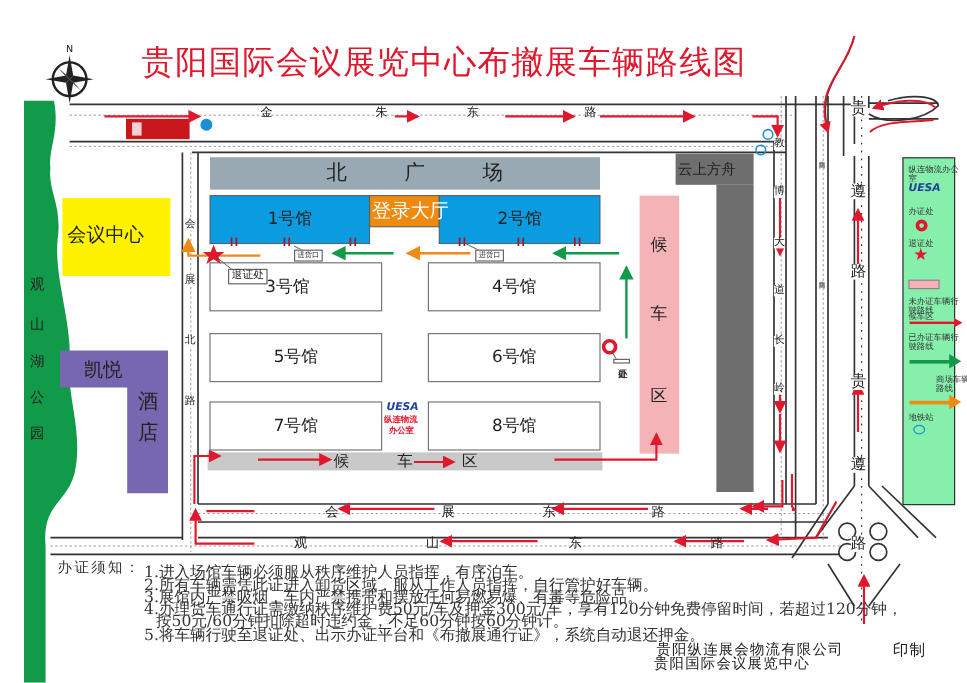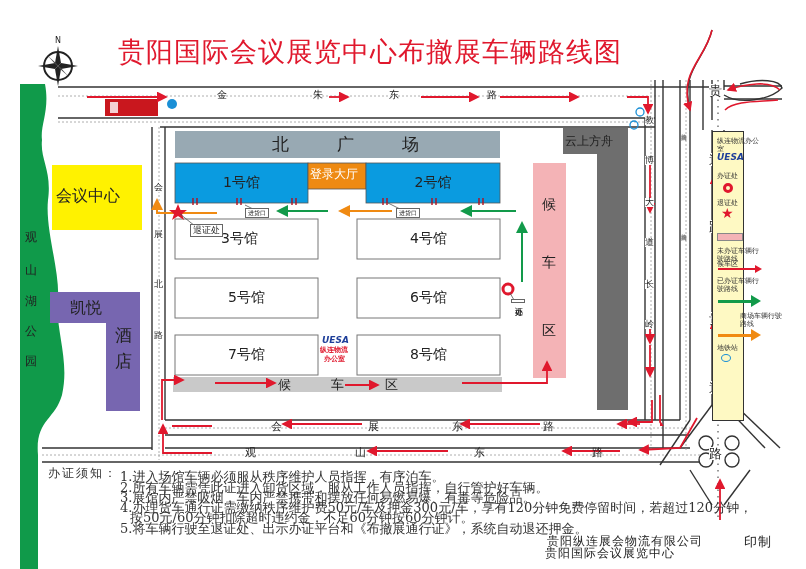--- a/index.html
+++ b/index.html
@@ -4,21 +4,21 @@
 <style>
   * { box-sizing: border-box; margin: 0; padding: 0; }
   html, body { width: 806px; height: 569px; background: #ffffff; overflow: hidden; }
   body { position: relative; font-family: "DejaVu Sans", "Liberation Sans", sans-serif; color: #222; }
   .abs { position: absolute; }
   .title { left: 118px; top: 34px; font-size: 27px; color: #e0182d; letter-spacing: 1px; white-space: nowrap; }
   svg.map { position: absolute; left: 0; top: 0; }
   .lbl { position: absolute; white-space: nowrap; line-height: 1; }
   .vlbl { position: absolute; writing-mode: vertical-rl; text-orientation: upright; line-height: 1; }
   .hall { position: absolute; display: flex; align-items: center; justify-content: center; font-size: 14px; color: #222; }
-  .legend { position: absolute; left: 712px; top: 131px; width: 32px; height: 290px; border: 1.5px solid #333; background: #fef9c3; }
+  .legend { position: absolute; left: 752px; top: 131px; width: 44px; height: 290px; border: 1.5px solid #333; background: #86efac; }
   .legend .t { position: absolute; left: 4px; font-size: 7px; line-height: 8px; color: #333; }
   .notes { position: absolute; left: 48px; top: 465px; font-family: "DejaVu Serif", "Liberation Serif", serif; color: #333; }
   .notes .head { position: absolute; left: 0; top: 0; font-size: 12px; white-space: nowrap; letter-spacing: 2px; }
   .notes .line { position: absolute; left: 72px; font-size: 13px; white-space: nowrap; }
   .footer { position: absolute; font-size: 12px; color: #222; white-space: nowrap; letter-spacing: 1px; }
   .tag { position: absolute; border: 1px solid #666; background: #fff; font-size: 6px; padding: 1px 2px; line-height: 1; white-space: nowrap; }
 </style>
 </head>
 <body>
 
@@ -234,21 +234,21 @@
 <div class="lbl" style="left:543px;top:421px;font-size:11px;">路</div>
 <div class="lbl" style="left:245px;top:447px;font-size:11px;">观</div>
 <div class="lbl" style="left:355px;top:447px;font-size:11px;">山</div>
 <div class="lbl" style="left:474px;top:447px;font-size:11px;">东</div>
 <div class="lbl" style="left:592px;top:447px;font-size:11px;">路</div>
 
 <div class="lbl" style="left:272px;top:136px;font-size:17px;">北</div>
 <div class="lbl" style="left:337px;top:136px;font-size:17px;">广</div>
 <div class="lbl" style="left:402px;top:136px;font-size:17px;">场</div>
 
-<div class="lbl" style="left:310px;top:168px;font-size:12px;color:#fff;">登录大厅</div>
+<div class="lbl" style="left:310px;top:168px;font-size:16px;color:#fff;">登录大厅</div>
 
 <div class="hall" style="left:175px;top:163px;width:133px;height:40px;">1号馆</div>
 <div class="hall" style="left:366px;top:163px;width:134px;height:40px;">2号馆</div>
 <div class="hall" style="left:175px;top:219px;width:129px;height:40px;">3号馆</div>
 <div class="hall" style="left:357px;top:219px;width:143px;height:40px;">4号馆</div>
 <div class="hall" style="left:175px;top:278px;width:143px;height:40px;">5号馆</div>
 <div class="hall" style="left:357px;top:278px;width:143px;height:40px;">6号馆</div>
 <div class="hall" style="left:175px;top:335px;width:143px;height:40px;">7号馆</div>
 <div class="hall" style="left:357px;top:335px;width:143px;height:40px;">8号馆</div>
 

